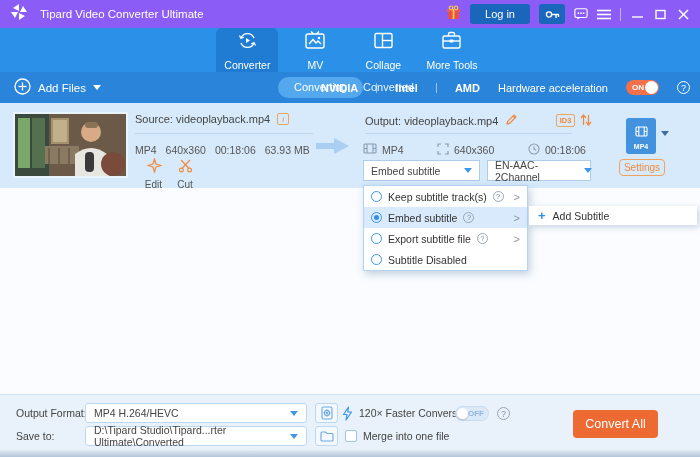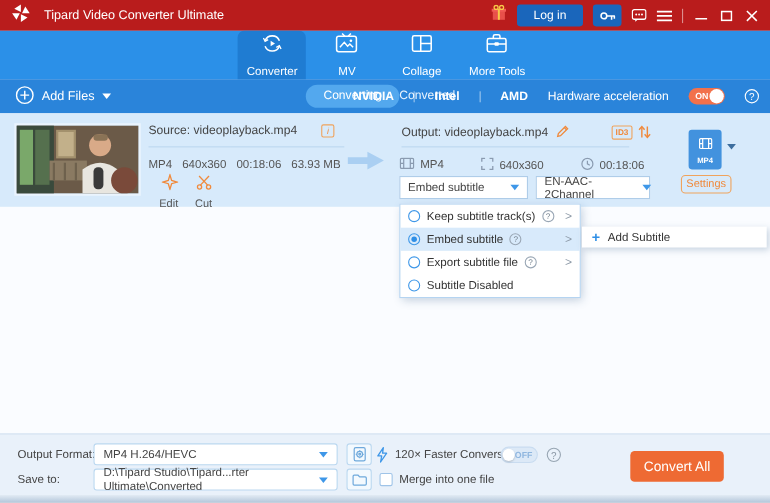--- a/index.html
+++ b/index.html
@@ -1,20 +1,20 @@
 <!DOCTYPE html>
 <html><head>
 <meta charset="utf-8">
 <style>
   html,body{margin:0;padding:0;background:#9aa7b5;}
   *{box-sizing:border-box;font-family:"Liberation Sans",sans-serif;}
   .window{position:relative;width:700px;height:457px;background:#FAFCFF;overflow:hidden;}
 
   
-  .titlebar{position:absolute;top:0;left:0;right:0;height:28px;background:#b91c1c;display:flex;align-items:center;padding:0 10px;gap:8px;}
+  .titlebar{position:absolute;top:0;left:0;right:0;height:28px;background:#8b5cf6;display:flex;align-items:center;padding:0 10px;gap:8px;}
   .title{color:#fff;font-size:11.5px;margin-left:4px;}
   .tb-right{margin-left:auto;display:flex;align-items:center;gap:9px;}
   .vip-badge{background:#FB5E55;color:#fff;font-size:10px;font-weight:bold;padding:3px 11px;border-radius:9px;}
   .login-btn{background:#1A66BB;color:#fff;font-size:11px;padding:4px 15px;border-radius:3px;}
   .key-btn{width:26px;height:20px;background:#1A66BB;border-radius:3px;display:flex;align-items:center;justify-content:center;}
   .win-divider{width:1px;height:13px;background:rgba(255,255,255,.5);}
   .win-ctl{width:14px;height:14px;display:flex;align-items:center;justify-content:center;}
 
   
   .navbar{position:absolute;top:28px;left:0;right:0;height:44px;background:#2B90E8;display:flex;justify-content:center;align-items:stretch;gap:6px;}
@@ -33,21 +33,21 @@
   .brand-sep{width:1px;height:10px;background:rgba(255,255,255,.55);}
   .hw-label{font-size:11px;}
   .toggle-on{width:33px;height:15px;border-radius:8px;background:#F2714B;position:relative;}
   .toggle-on .t-txt{position:absolute;left:6px;top:0;line-height:15px;font-size:8px;color:#fff;font-weight:bold;}
   .toggle-on .knob{position:absolute;right:1px;top:1px;width:13px;height:13px;border-radius:50%;background:#fff;}
   .help-w{width:13px;height:13px;border:1px solid #fff;border-radius:50%;font-size:9px;color:#fff;display:flex;align-items:center;justify-content:center;}
 
   
   .filerow{position:absolute;top:103px;left:0;right:0;height:85px;background:#D7EAFB;}
   .thumb{position:absolute;left:13px;top:9px;width:115px;height:66px;border:2px solid #EAF4FE;}
-  .src-line{position:absolute;left:135px;top:10px;display:flex;align-items:center;gap:22px;font-size:11px;color:#444;}
+  .src-line{position:absolute;left:135px;top:10px;display:flex;align-items:center;gap:7px;font-size:11px;color:#444;}
   .info-badge{width:12px;height:12px;border:1px solid #F0A35C;border-radius:2px;color:#F08A3C;font-size:8px;display:flex;align-items:center;justify-content:center;font-style:italic;}
   .hdiv{position:absolute;top:30px;height:1px;background:#BCD7EF;}
   .meta{position:absolute;top:41px;display:flex;gap:9px;font-size:10.5px;color:#555;}
   .tool-btn{position:absolute;top:55px;width:30px;display:flex;flex-direction:column;align-items:center;gap:2px;}
   .tool-lbl{font-size:10px;color:#555;}
   .flow-arrow{position:absolute;left:316px;top:33px;}
   .out-line{position:absolute;left:365px;top:10px;display:flex;align-items:center;gap:7px;font-size:11px;color:#444;}
   .id3-badge{position:absolute;left:556px;top:11px;width:19px;height:13px;border:1px solid #F0A35C;border-radius:2px;color:#F08A3C;font-size:7.5px;display:flex;align-items:center;justify-content:center;font-weight:bold;}
   .swap-ic{position:absolute;left:580px;top:10px;}
   .ometa{position:absolute;top:40px;display:flex;align-items:center;gap:5px;font-size:10.5px;color:#555;}

